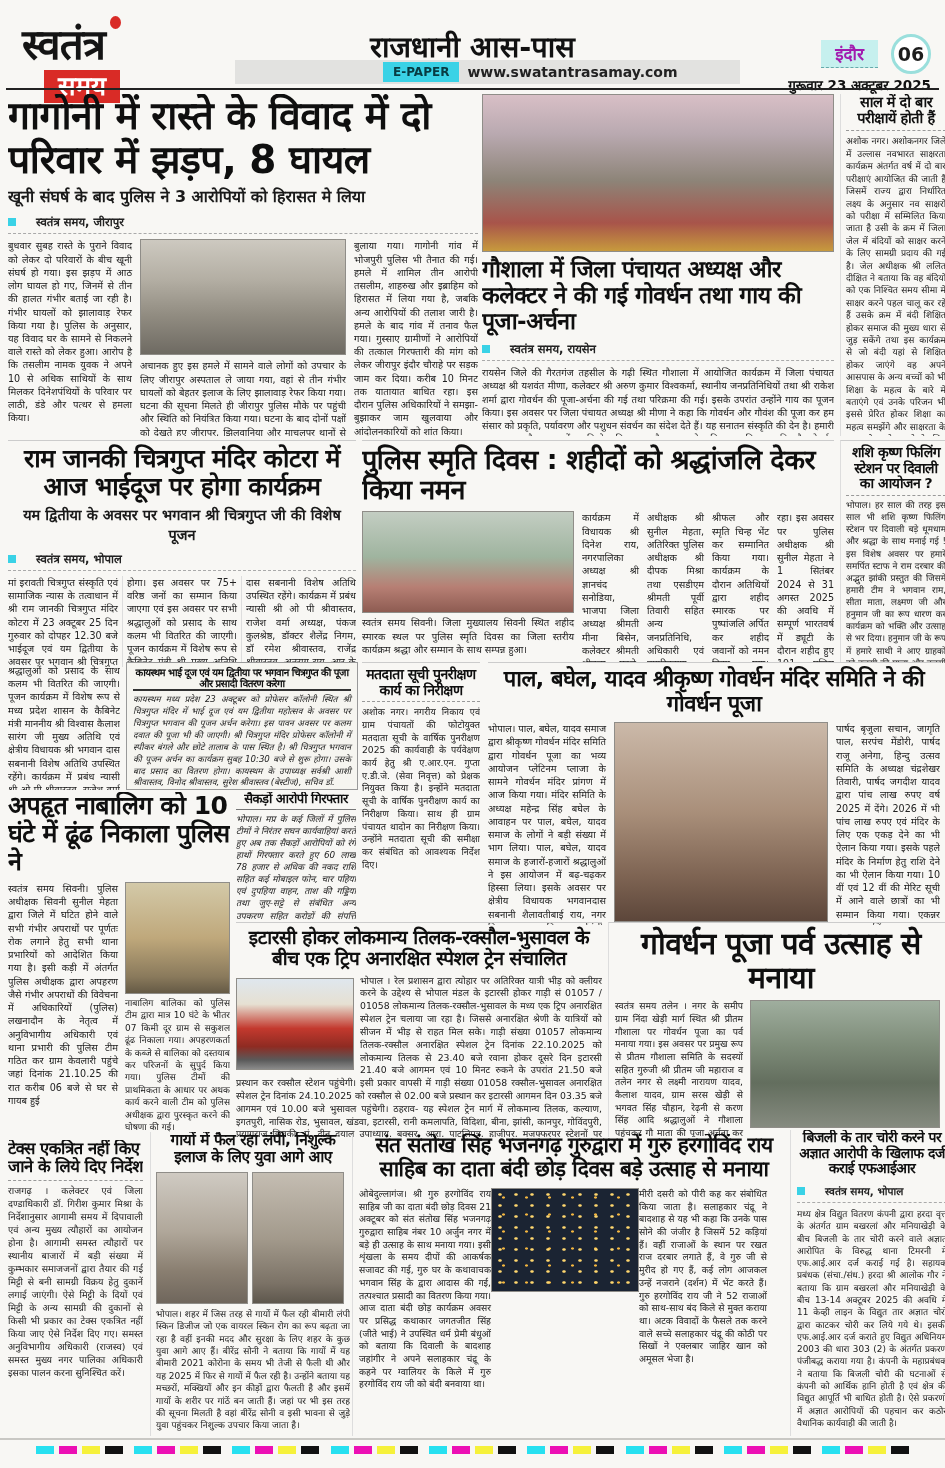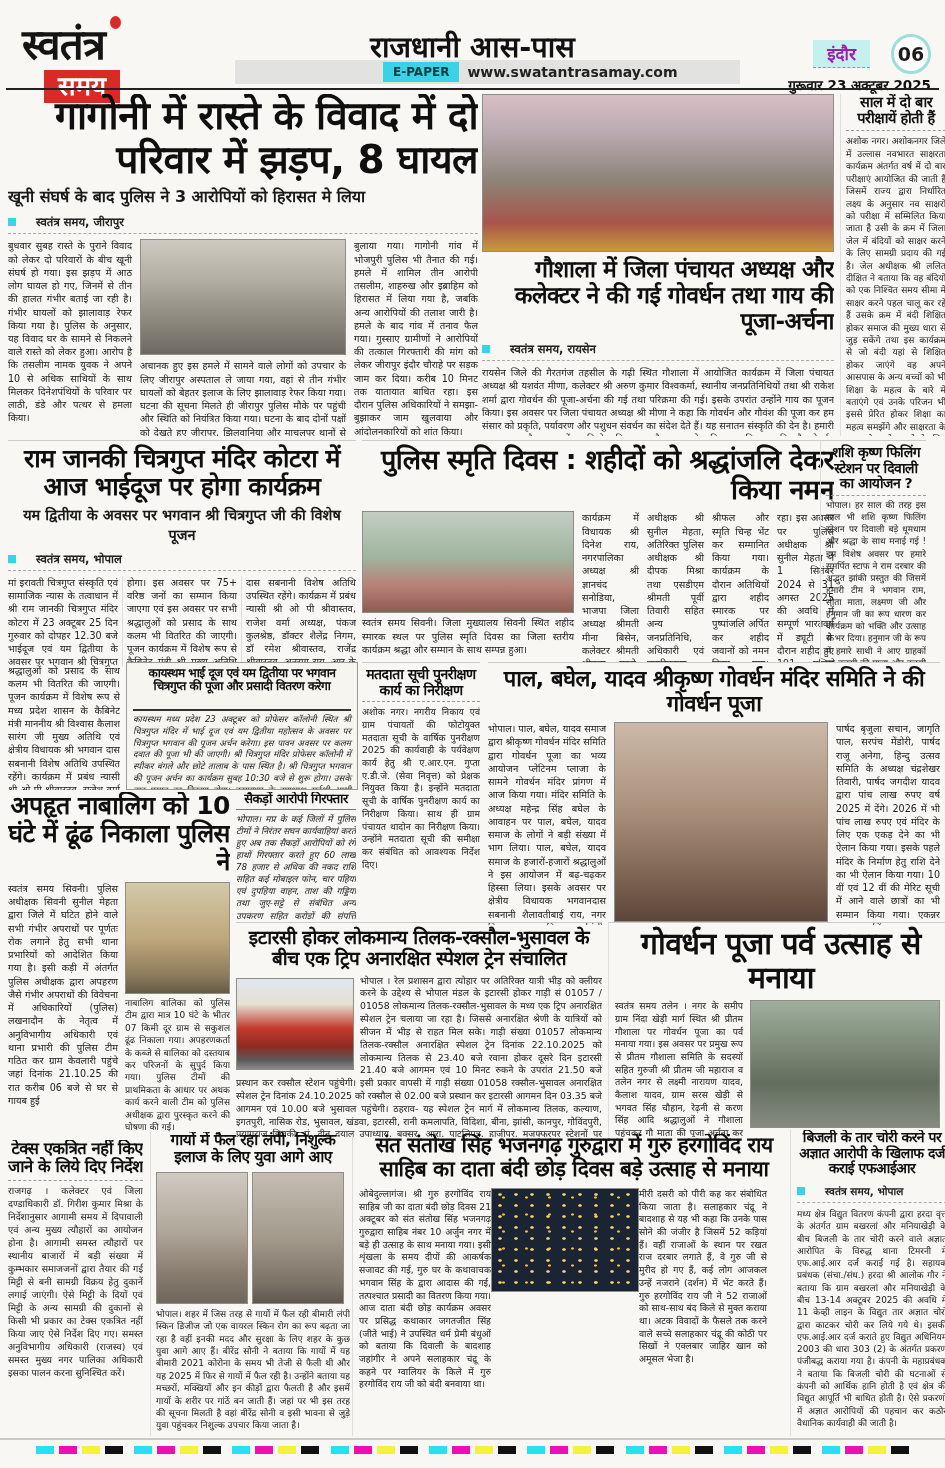--- a/index.html
+++ b/index.html
@@ -12,26 +12,26 @@
   .logo .l2{display:inline-block;margin:4px 0 0 22px;background:#d92b26;color:#fff;font-size:26px;font-weight:900;
             padding:1px 14px;line-height:1.2;}
   .section-title{position:absolute;left:0;right:0;top:26px;text-align:center;font-size:29px;font-weight:900;color:#111;}
   .urlbar{position:absolute;left:235px;top:60px;width:505px;height:24px;background:#e2e2e0;display:flex;align-items:center;}
   .epaper{background:#3ad2e6;color:#083b42;font-weight:800;font-size:12px;padding:3px 10px;margin-left:148px;}
   .url{font-size:14px;font-weight:600;color:#222;margin-left:8px;}
   .cityrow{position:absolute;right:14px;top:34px;width:190px;text-align:right;}
   .citybadge{display:inline-block;background:#c6f0ee;border-bottom:1px dashed #6aa;color:#a21caf;
              font-size:17px;font-weight:800;padding:2px 14px;vertical-align:middle;}
   .pagecircle{display:inline-block;width:34px;height:34px;border-radius:50%;background:#fff;border:3px solid #9adfdc;
-              font-size:19px;font-weight:900;line-height:34px;text-align:center;vertical-align:middle;margin-left:16px;}
+              font-size:19px;font-weight:900;line-height:34px;text-align:center;vertical-align:middle;margin-left:8px;}
   .dateline-top{position:absolute;right:14px;top:76px;font-size:13.5px;font-weight:800;color:#111;}
   .toprule{position:absolute;left:6px;right:6px;top:88px;height:2px;background:#222;}
   
   .art{position:absolute;overflow:hidden;}
-  .hl{font-weight:900;color:#0f0f0f;line-height:1.12;letter-spacing:-0.5px;text-align:right;}
+  .hl{font-weight:900;color:#0f0f0f;line-height:1.12;letter-spacing:-0.5px;}
   .sub{font-weight:800;color:#1a1a1a;}
   .byline{display:flex;align-items:center;gap:20px;font-size:11.5px;font-weight:800;color:#222;
           border-bottom:1px dashed #aaa;padding:3px 0 4px 0;margin:4px 0 5px 0;}
   .sq{width:8px;height:8px;background:#3ad2e6;display:inline-block;}
   .body{font-size:9.6px;line-height:1.38;text-align:justify;color:#212121;}
   .cols3{column-count:3;column-gap:9px;column-rule:1px solid #ddd;}
   .photo{border:1px solid #8f8d88;box-sizing:border-box;}
   .boxart{border:1px solid #999;padding:4px 6px;box-sizing:border-box;background:#f6f5f0;}
   .italic{font-style:italic;}
   .center{text-align:center;}
@@ -101,39 +101,39 @@
     <div class="sub center" style="font-size:14.5px;margin-top:3px;">यम द्वितीया के अवसर पर भगवान श्री चित्रगुप्त जी की विशेष पूजन</div>
     <div class="byline">
       <span class="sq"></span>
       <span>स्वतंत्र समय, भोपाल</span>
     </div>
     <div class="body cols3" style="height:118px;">मां इरावती चित्रगुप्त संस्कृति एवं सामाजिक न्यास के तत्वाधान में श्री राम जानकी चित्रगुप्त मंदिर कोटरा में 23 अक्टूबर 25 दिन गुरुवार को दोपहर 12.30 बजे भाईदूज एवं यम द्वितीया के अवसर पर भगवान श्री चित्रगुप्त जी की विशेष पूजन अर्चन वंदन होगा। इस अवसर पर 75+ वरिष्ठ जनों का सम्मान किया जाएगा एवं इस अवसर पर सभी श्रद्धालुओं को प्रसाद के साथ कलम भी वितरित की जाएगी। पूजन कार्यक्रम में विशेष रूप से कैबिनेट मंत्री श्री मुख्य अतिथि एवं क्षेत्रीय विधायक श्री भगवान दास सबनानी विशेष अतिथि उपस्थित रहेंगे। कार्यक्रम में प्रबंध न्यासी श्री ओ पी श्रीवास्तव, राजेश वर्मा अध्यक्ष, पंकज कुलश्रेष्ठ, डॉक्टर शैलेंद्र निगम, डॉ रमेश श्रीवास्तव, राजेंद्र श्रीवास्तव, अनुराग राय, आर के श्रीवास्तव, दीप श्रीवास्तव, श्रीमती शोभना श्रीवास्तव, श्रीमती सुषमा निगम, सरिता श्रीवास्तव, सुधीर श्रीवास्तव, दिनेश भटनागर, संजीव निगम, एम पी साहू, राजीव श्रीवास्तव निरुपम जी, अभिषेक श्रीवास्तव, नीलाबह, आर एस सक्सेना कमला नगर, आर एस श्रीवास्तव, वी के सक्सेना सुरुचि नगर, आलोक श्रीवास्तव नेहरू नगर, विश्वनाथ भटनागर, आर के श्रीवास्तव मंदाकिनी नगर के द्वारा आमंत्रित किया गया है।</div>
   </div>
 
   <div class="art body" style="left:8px;top:664px;width:112px;height:126px;">श्रद्धालुओं को प्रसाद के साथ कलम भी वितरित की जाएगी। पूजन कार्यक्रम में विशेष रूप से मध्य प्रदेश शासन के कैबिनेट मंत्री माननीय श्री विश्वास कैलाश सारंग जी मुख्य अतिथि एवं क्षेत्रीय विधायक श्री भगवान दास सबनानी विशेष अतिथि उपस्थित रहेंगे। कार्यक्रम में प्रबंध न्यासी श्री ओ पी श्रीवास्तव, राजेश वर्मा अध्यक्ष,</div>
   <div class="art boxart" style="left:126px;top:662px;width:232px;height:128px;">
-    <div class="hl center" style="font-size:12px;border-bottom:2px solid #333;padding-bottom:15px;">कायस्थम भाई दूज एवं यम द्वितीया पर भगवान चित्रगुप्त की पूजा और प्रसादी वितरण करेगा</div>
+    <div class="hl center" style="font-size:10px;border-bottom:2px solid #333;padding-bottom:0;">कायस्थम भाई दूज एवं यम द्वितीया पर भगवान चित्रगुप्त की पूजा और प्रसादी वितरण करेगा</div>
     <div class="body italic" style="font-size:8.6px;margin-top:3px;">कायस्थम मध्य प्रदेश 23 अक्टूबर को प्रोफेसर कॉलोनी स्थित श्री चित्रगुप्त मंदिर में भाई दूज एवं यम द्वितीया महोत्सव के अवसर पर चित्रगुप्त भगवान की पूजन अर्चन करेगा। इस पावन अवसर पर कलम दवात की पूजा भी की जाएगी। श्री चित्रगुप्त मंदिर प्रोफेसर कॉलोनी में स्पीकर बंगले और छोटे तालाब के पास स्थित है। श्री चित्रगुप्त भगवान की पूजन अर्चन का कार्यक्रम सुबह 10:30 बजे से शुरू होगा। उसके बाद प्रसाद का वितरण होगा। कायस्थम के उपाध्यक्ष सर्वश्री आशी श्रीवास्तव, विनोद श्रीवास्तव, सुरेश श्रीवास्तव (बेस्टीज), सचिव डॉ.</div>
   </div>
 
   <div class="art" style="left:362px;top:440px;width:472px;height:218px;border-top:1px solid #ccc;padding-top:4px;">
     <div class="hl" style="font-size:27px;">पुलिस स्मृति दिवस : शहीदों को श्रद्धांजलि देकर किया नमन</div>
     <div style="display:flex;gap:8px;margin-top:6px;">
       <div style="width:212px;">
         <div class="photo" style="width:212px;height:102px;background:linear-gradient(180deg,#c3cdc2 0%,#9fb49f 45%,#b77f74 75%,#8e5c52 100%);"></div>
         <div class="body" style="margin-top:3px;">स्वतंत्र समय सिवनी। जिला मुख्यालय सिवनी स्थित शहीद स्मारक स्थल पर पुलिस स्मृति दिवस का जिला स्तरीय कार्यक्रम श्रद्धा और सम्मान के साथ सम्पन्न हुआ।</div>
       </div>
       <div class="body" style="width:78px;">कार्यक्रम में विधायक श्री दिनेश राय, नगरपालिका अध्यक्ष श्री ज्ञानचंद सनोडिया, भाजपा जिला अध्यक्ष श्रीमती मीना बिसेन, कलेक्टर श्रीमती शीतला पटले, पुलिस</div>
       <div class="body" style="width:78px;">अधीक्षक श्री सुनील मेहता, अतिरिक्त पुलिस अधीक्षक श्री दीपक मिश्रा तथा एसडीएम श्रीमती पूर्वी तिवारी सहित अन्य जनप्रतिनिधि, अधिकारी एवं नागरिकगण उपस्थित रहे। इस अवसर पर पुलिस के परिजनों को शॉल एवं</div>
       <div class="body" style="width:78px;">श्रीफल और स्मृति चिन्ह भेंट कर सम्मानित किया गया। कार्यक्रम के दौरान अतिथियों द्वारा शहीद स्मारक पर पुष्पांजलि अर्पित कर शहीद जवानों को नमन किया गया। पुलिस बैंड दशा शोक 1959 में हुई।</div>
       <div class="body" style="width:78px;">रहा। इस अवसर पर पुलिस अधीक्षक श्री सुनील मेहता ने 1 सितंबर 2024 से 31 अगस्त 2025 की अवधि में सम्पूर्ण भारतवर्ष में ड्यूटी के दौरान शहीद हुए 191 पुलिस जवानों की सूची का वाचन किया। जिले के 14 शहीद जवानों के परिजनों को शॉल एवं श्रीफल भेंट कर सम्मान किया गया।</div>
     </div>
   </div>
 
-  <div class="art" style="left:820px;top:440px;width:100px;height:218px;border-left:1px solid #ddd;border-top:1px solid #ccc;padding:4px 0 0 5px;">
+  <div class="art" style="left:840px;top:440px;width:100px;height:218px;border-left:1px solid #ddd;border-top:1px solid #ccc;padding:4px 0 0 5px;">
     <div class="hl center" style="font-size:14px;border-bottom:1px dashed #999;padding-bottom:3px;">शशि कृष्ण फिलिंग स्टेशन पर दिवाली का आयोजन ?</div>
     <div class="body" style="font-size:8.8px;margin-top:3px;">भोपाल। हर साल की तरह इस साल भी शशि कृष्ण फिलिंग स्टेशन पर दिवाली बड़े धूमधाम और श्रद्धा के साथ मनाई गई ! इस विशेष अवसर पर हमारे समर्पित स्टाफ ने राम दरबार की अद्भुत झांकी प्रस्तुत की जिसमें हमारी टीम ने भगवान राम, सीता माता, लक्ष्मण जी और हनुमान जी का रूप धारण कर कार्यक्रम को भक्ति और उत्साह से भर दिया। हनुमान जी के रूप में हमारे साथी ने आए ग्राहकों को तुलसी की माला और तुलसी के पौधे भेंट किए, जिससे वातावरण भक्तिमय हो गया। ऐसा लगा मानो श्रीराम स्वयं फिलिंग स्टेशन पर पधारे हों और हमें आशीर्वाद दे रहे हों। हमारे माननीय डीलर श्री के. जी. बंसल, श्री नितिन बंसल एवं श्रीमती अपर्णा बंसल ने श्री राम, सीता माता, लक्ष्मण और हनुमान जी को फूलमाला पहनाकर सम्मान किया।</div>
   </div>
 
   <div class="art" style="left:362px;top:662px;width:118px;height:258px;border-top:1px solid #ccc;padding-top:4px;">
     <div class="hl center" style="font-size:14px;border-bottom:1px dashed #999;padding-bottom:3px;">मतदाता सूची पुनरीक्षण कार्य का निरीक्षण</div>
     <div class="body" style="font-size:9.2px;margin-top:4px;">अशोक नगर। नगरीय निकाय एवं ग्राम पंचायतों की फोटोयुक्त मतदाता सूची के वार्षिक पुनरीक्षण 2025 की कार्यवाही के पर्यवेक्षण कार्य हेतु श्री ए.आर.एन. गुप्ता ए.डी.जे. (सेवा निवृत्त) को प्रेक्षक नियुक्त किया है। इन्होंने मतदाता सूची के वार्षिक पुनरीक्षण कार्य का निरीक्षण किया। साथ ही ग्राम पंचायत थादोन का निरीक्षण किया। उन्होंने मतदाता सूची की समीक्षा कर संबंधित को आवश्यक निर्देश दिए।</div>
   </div>
 
   <div class="art" style="left:488px;top:662px;width:452px;height:258px;border-top:1px solid #ccc;padding-top:4px;">

